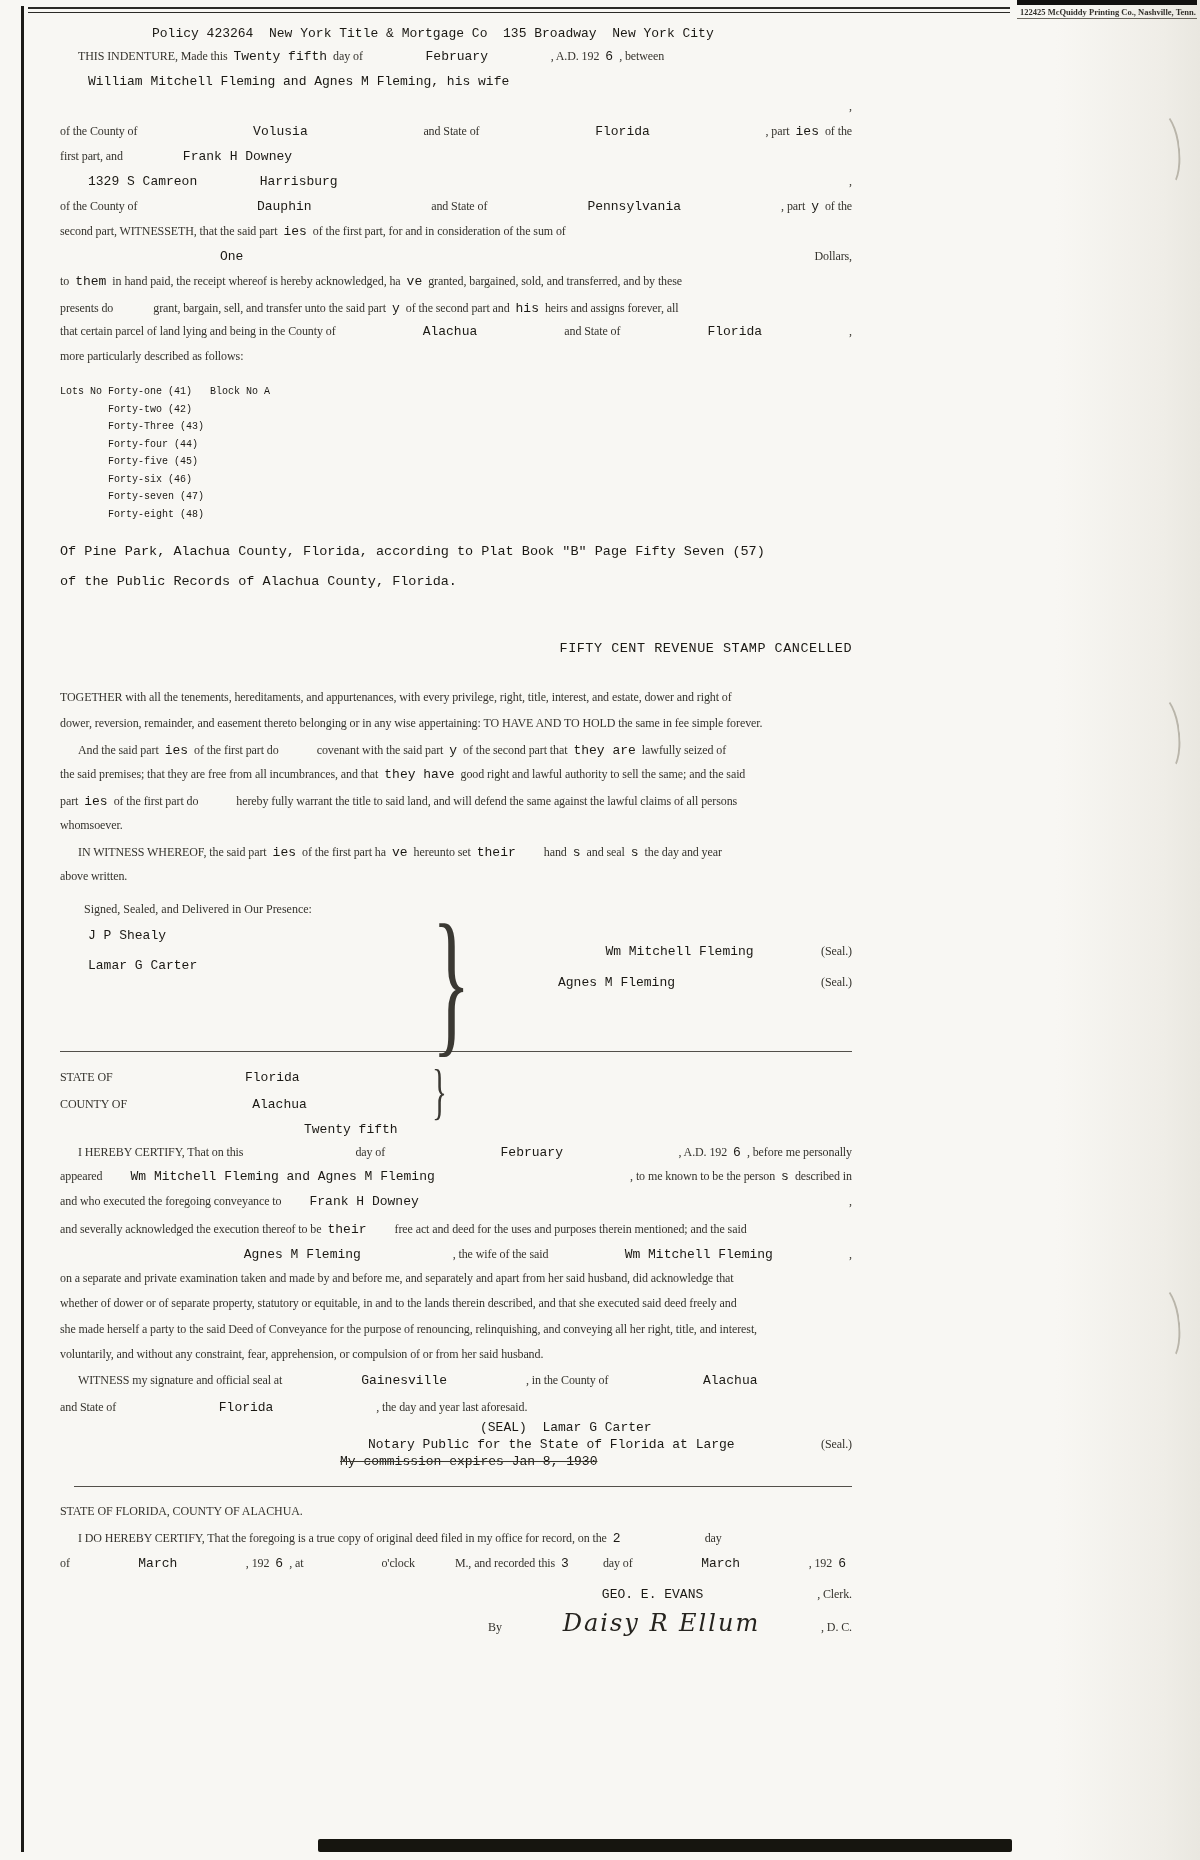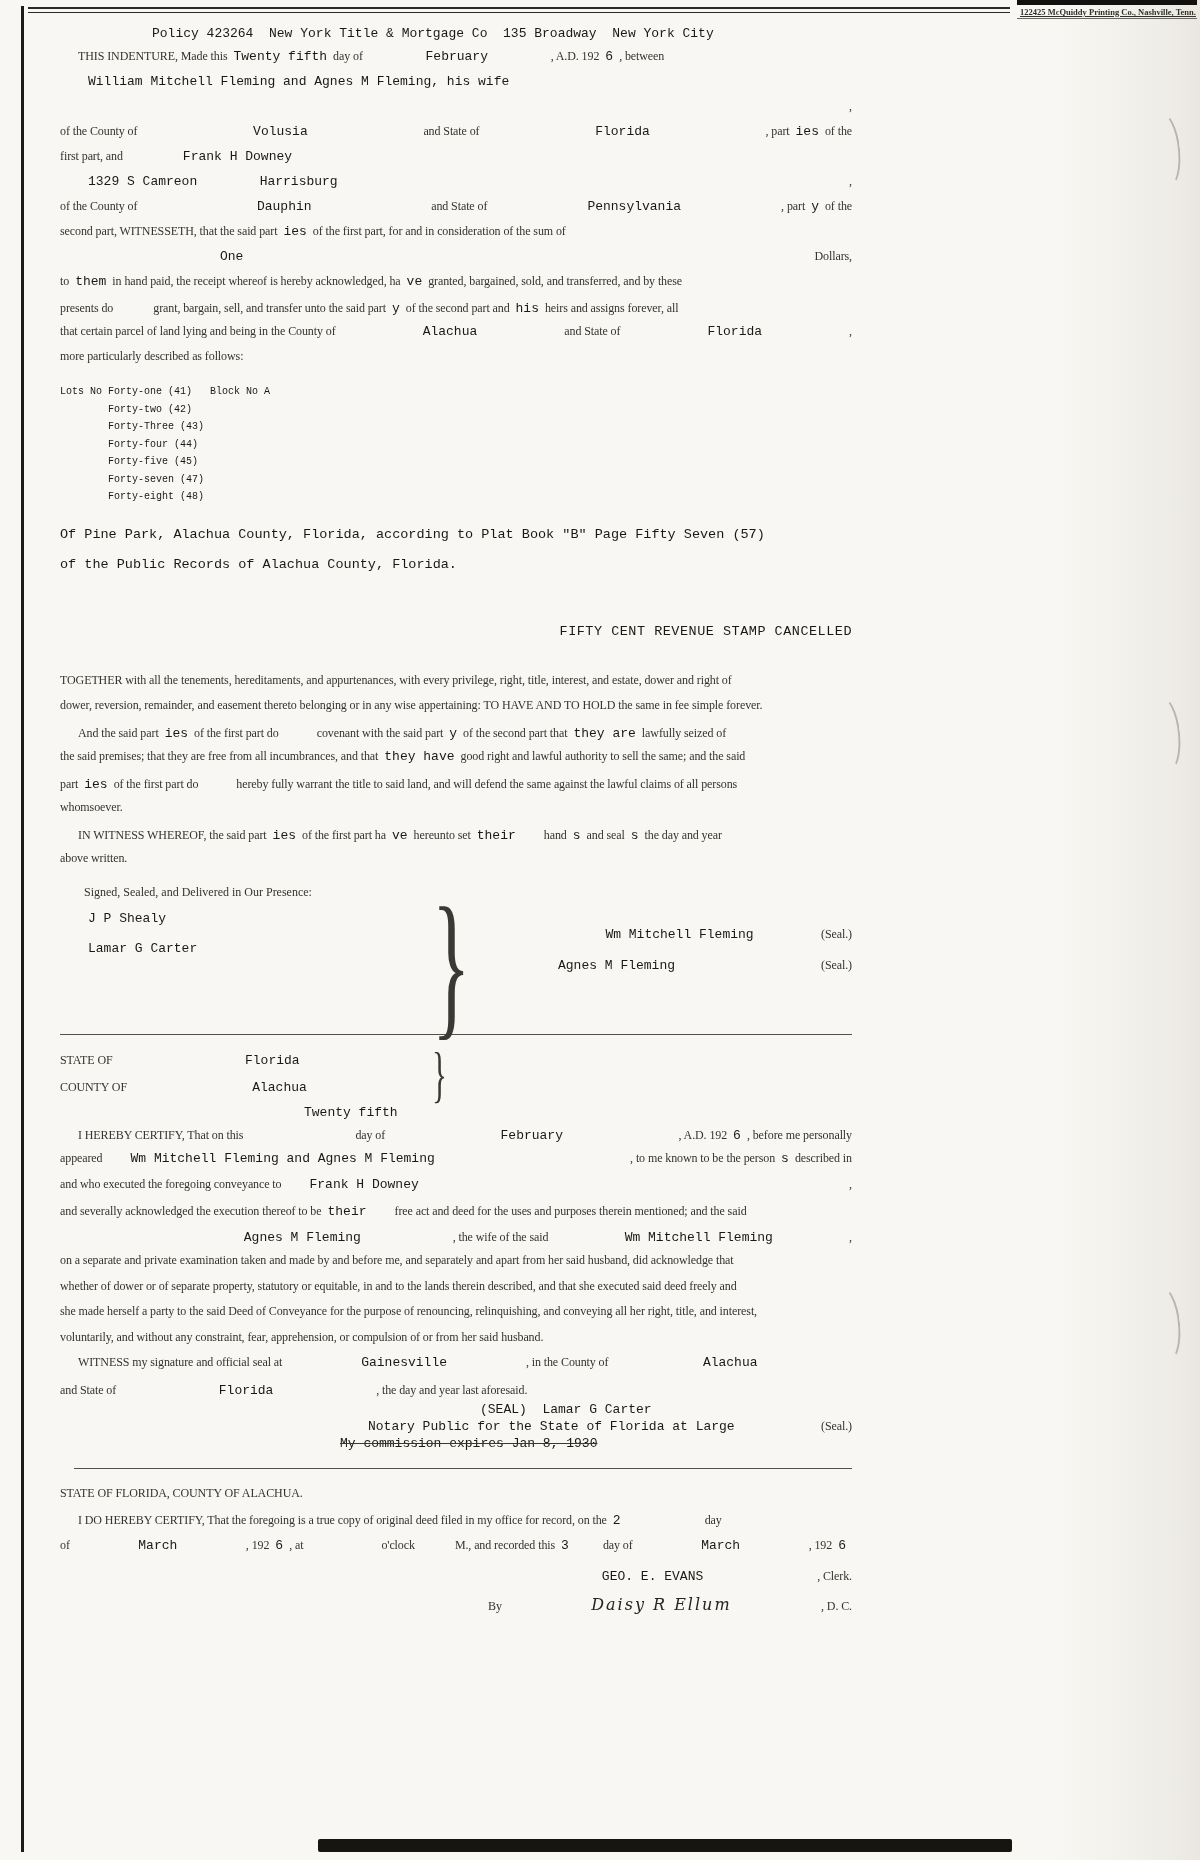--- a/index.html
+++ b/index.html
@@ -20,21 +20,21 @@
 
   .indent1{padding-left:18px;}
   .tl{text-align:left;padding-left:28px;}
   .tl60{text-align:left;padding-left:60px;}
   .tl160{text-align:left;padding-left:160px;}
   .ml280{margin-left:280px;}
   .ml420{margin-left:420px;}
   .ml428{margin-left:428px;}
   .mt8{margin-top:8px;}
   .tall{height:32px !important;line-height:32px !important;}
-  .script{font-family:"DejaVu Serif",serif;font-style:italic;font-size:16px;letter-spacing:2px;color:#26241f;}
+  .script{font-family:"DejaVu Serif",serif;font-style:italic;font-size:24px;letter-spacing:2px;color:#26241f;}
   .struck{text-decoration:line-through;text-decoration-color:#3a382f;}
 
   .policy{margin-left:92px;height:20px;line-height:20px;font-family:"Liberation Mono",monospace;
           font-size:13px;color:#1b1914;white-space:pre;}
   .opening .line{height:25px;line-height:25px;}
   .desc{margin-top:14px;}
   .desc .line{height:17.5px;line-height:17.5px;}
   .desc .seg-t{font-size:10px;}
   .plat{margin-top:14px;}
   .plat .line{height:30px;line-height:30px;}
@@ -73,21 +73,21 @@
   .sealblk .line{height:17px;line-height:17px;}
   .filing{margin-top:12px;}
   .filing .line{height:25px;line-height:25px;}
 
   .left-rule{position:absolute;left:21px;top:6px;width:3px;height:1846px;background:#1d1c18;}
   .top-rule{position:absolute;left:28px;top:7px;width:982px;height:3px;
             border-top:2px solid #2b2a26;border-bottom:1px solid #2b2a26;}
   .printer{position:absolute;right:3px;top:0;width:180px;}
   .printer-bar{height:5px;background:#121110;}
   .printer-text{font-family:"Liberation Serif",serif;font-size:8.5px;font-weight:bold;color:#33312c;
-                border-bottom:1px solid #6b675e;padding:2px 0 1px 3px;white-space:nowrap;text-decoration:underline;}
+                border-bottom:1px solid #6b675e;padding:2px 0 1px 3px;white-space:nowrap;}
   .bottom-bar{position:absolute;left:318px;top:1839px;width:694px;height:13px;background:#16150f;border-radius:2px;}
   .punch{position:absolute;width:26px;height:72px;border:2px solid #b9b5aa;border-radius:50%;
          border-left-color:transparent;border-top-color:transparent;border-bottom-color:transparent;
          transform:rotate(-6deg);}
   .punch1{left:1150px;top:112px;}
   .punch2{left:1150px;top:696px;}
   .punch3{left:1150px;top:1286px;}
 </style>
 </head>
 <body>
@@ -199,20 +199,23 @@
           <span class="seg-t">        Forty-two (42)</span>
         </div>
         <div class="line">
           <span class="seg-t">        Forty-Three (43)</span>
         </div>
         <div class="line">
           <span class="seg-t">        Forty-four (44)</span>
         </div>
         <div class="line">
           <span class="seg-t">        Forty-five (45)</span>
+        </div>
+        <div class="line">
+          <span class="seg-t">        Forty-six (46)</span>
         </div>
         <div class="line">
           <span class="seg-t">        Forty-seven (47)</span>
         </div>
         <div class="line">
           <span class="seg-t">        Forty-eight (48)</span>
         </div>
       </div>
 
     <div class="plat">

